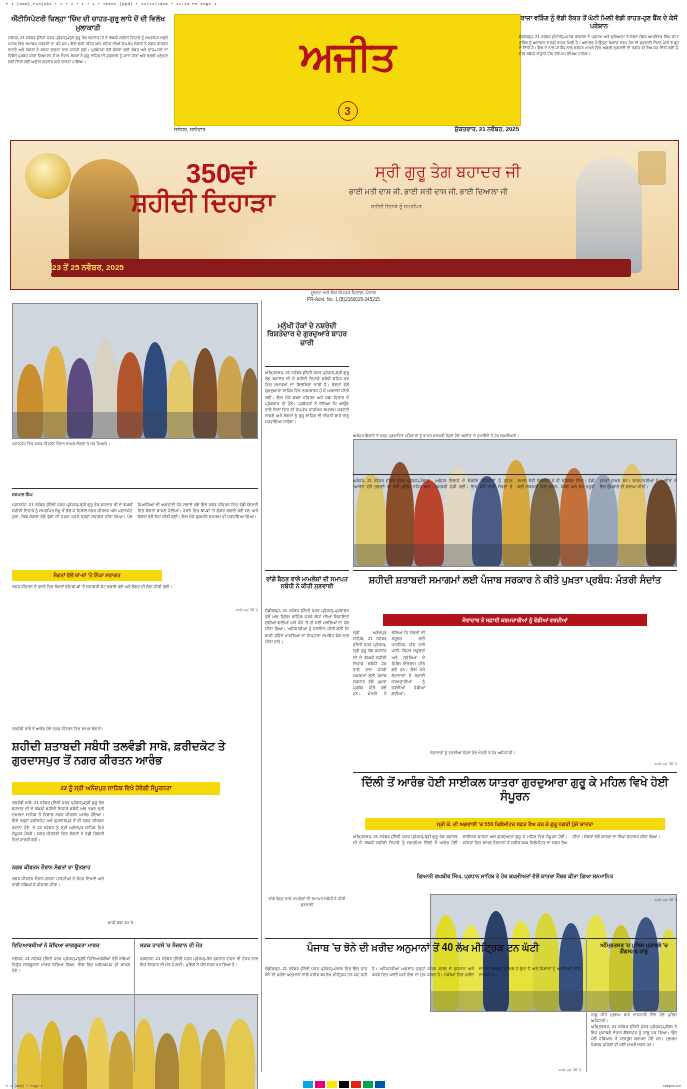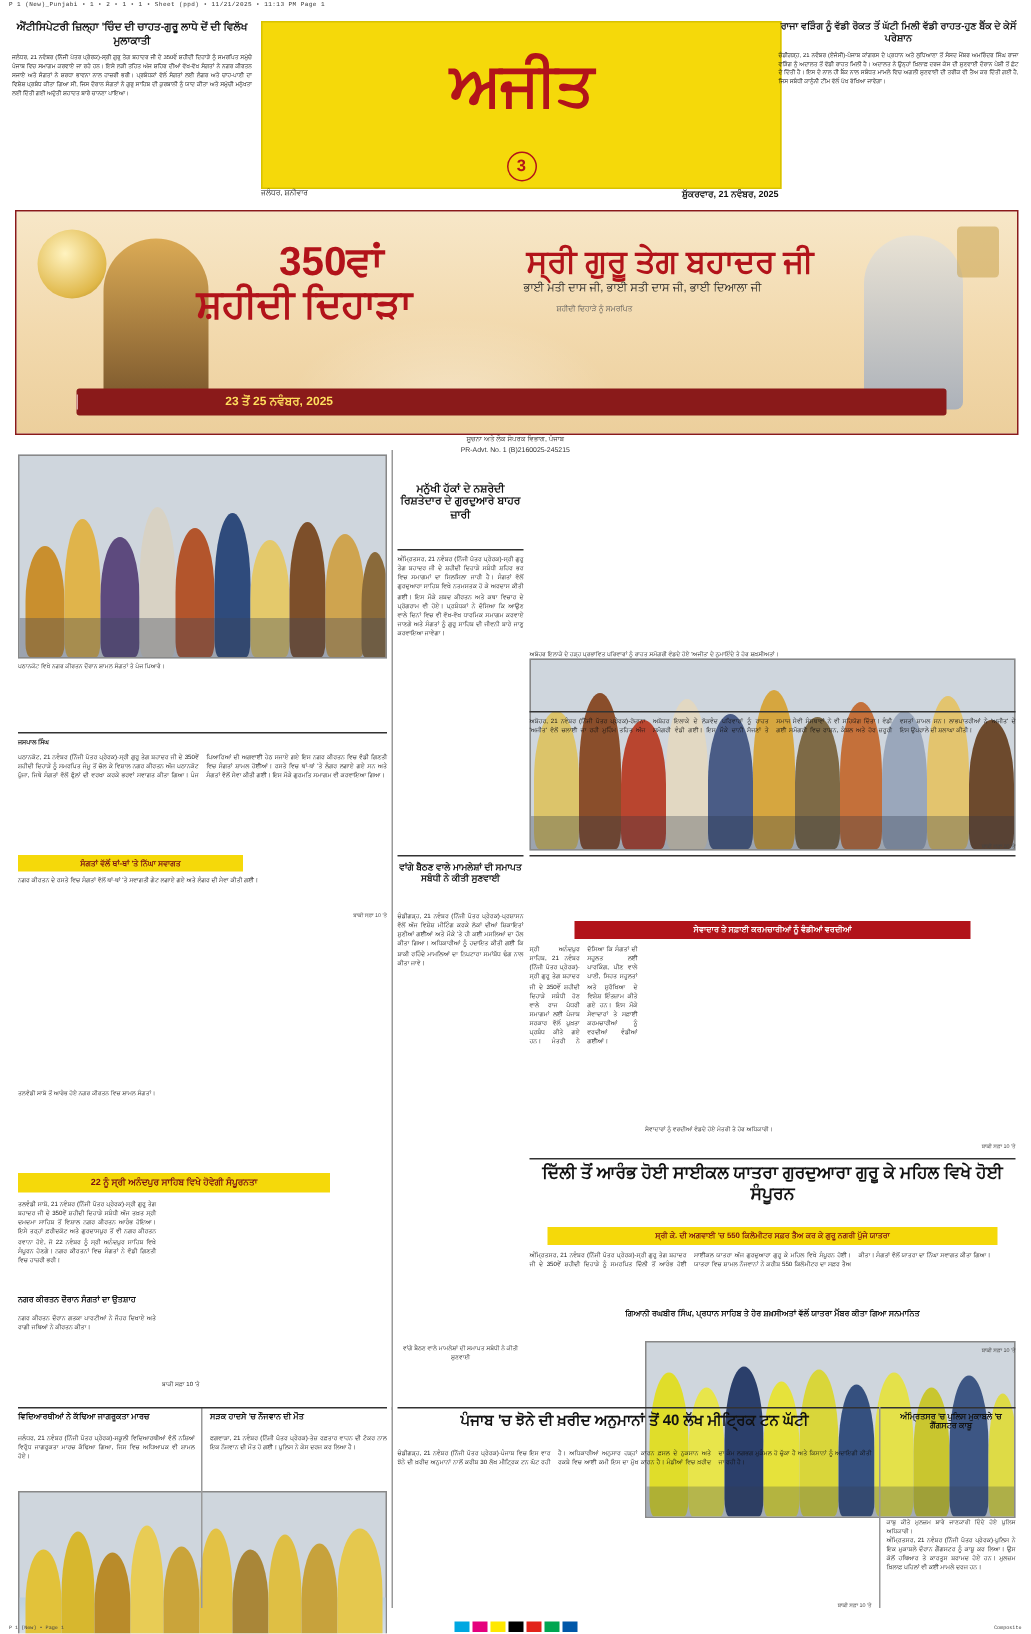--- a/index.html
+++ b/index.html
@@ -21,26 +21,26 @@
   .punjab{font-size:44px;font-weight:bold;color:#b2131a;letter-spacing:-1px;}
   .mh-center .pageno{position:absolute;left:50%;transform:translateX(-50%);bottom:4px;width:18px;height:18px;border:1.4px solid #b2131a;border-radius:50%;color:#b2131a;font-size:11px;font-weight:bold;display:flex;align-items:center;justify-content:center;background:#f5d90a;}
   .mh-meta{position:absolute;left:166px;top:112px;width:345px;display:flex;justify-content:space-between;font-size:5.2px;color:#111;}
   .mh-meta .city{font-size:5px;}
   .mh-meta .date{font-size:6px;font-weight:bold;}
 
   
   .banner{position:absolute;top:140px;left:10px;width:667px;height:148px;border:1.5px solid #8a1a1a;background:linear-gradient(180deg,#f7e7c8 0%,#f2d9ad 55%,#eccf9c 100%);overflow:hidden;}
   .banner .bigno{position:absolute;left:175px;top:18px;font-size:27px;font-weight:bold;color:#b2131a;}
   .banner .shaheedi{position:absolute;left:120px;top:46px;font-size:26px;font-weight:bold;color:#b2131a;letter-spacing:-.5px;}
-  .banner .guruline{position:absolute;left:340px;top:22px;font-size:21px;font-weight:bold;color:#b2131a;}
+  .banner .guruline{position:absolute;left:364px;top:22px;font-size:16px;font-weight:normal;color:#b2131a;}
   .banner .sub2{position:absolute;left:338px;top:46px;font-size:7.5px;color:#222;}
   .banner .sub3{position:absolute;left:360px;top:62px;font-size:5px;color:#555;}
   .banner .strip{position:absolute;left:40px;bottom:12px;width:580px;height:18px;background:#8a1a1a;border-radius:2px;color:#fff;display:flex;align-items:center;}
   .banner .strip .t1{flex:1;text-align:center;font-size:8px;font-weight:bold;}
-  .banner .strip .t2{width:170px;text-align:right;font-size:8px;font-weight:bold;color:#ffdf5e;border-left:1px solid #d9a6a6;}
+  .banner .strip .t2{width:170px;text-align:left;font-size:8px;font-weight:bold;color:#ffdf5e;border-left:1px solid #d9a6a6;}
   .banner .medal{position:absolute;left:14px;top:12px;width:46px;height:46px;border-radius:50%;background:radial-gradient(circle at 40% 35%,#fff3c0,#e0b84a 70%,#a8801c);}
   .banner .emblem{position:absolute;right:12px;top:10px;width:28px;height:34px;background:#c9a24a;opacity:.55;border-radius:3px;}
   .banner .figL{position:absolute;left:58px;top:18px;width:70px;height:112px;background:linear-gradient(180deg,#d9a64c,#6e4a22);border-radius:36px 36px 6px 6px;opacity:.92;}
   .banner .figR{position:absolute;right:36px;top:16px;width:66px;height:116px;background:linear-gradient(180deg,#e8e2d5,#a9b0bb);border-radius:32px 32px 5px 5px;opacity:.95;}
   .banner .dome{position:absolute;left:180px;top:70px;width:220px;height:58px;background:radial-gradient(ellipse at 50% 100%,rgba(255,255,255,.35),rgba(255,255,255,0) 70%);}
   .adline{position:absolute;top:290px;left:10px;width:667px;text-align:center;font-size:4.6px;color:#333;line-height:1.5;}
 
   
   .box{position:absolute;box-sizing:border-box;}
   .photo{background:#cfd6dd;overflow:hidden;position:relative;}
@@ -165,20 +165,21 @@
       <i style="left:292px;width:30px;height:86px;background:#6d4a2d;"></i>
       <i style="left:0;width:324px;height:22px;background:rgba(40,50,70,.3);border-radius:0;"></i>
     </div>
   </div>
   <div class="box cap" style="left:353px;top:433px;width:324px;">ਅਬੋਹਰ ਇਲਾਕੇ ਦੇ ਹੜ੍ਹ ਪ੍ਰਭਾਵਿਤ ਪਰਿਵਾਰਾਂ ਨੂੰ ਰਾਹਤ ਸਮੱਗਰੀ ਵੰਡਦੇ ਹੋਏ 'ਅਜੀਤ' ਦੇ ਨੁਮਾਇੰਦੇ ਤੇ ਹੋਰ ਸ਼ਖ਼ਸੀਅਤਾਂ।</div>
   <div class="hrule" style="left:353px;top:474px;width:324px;"></div>
   <div class="box txt cols4" style="left:353px;top:478px;width:324px;height:84px;">ਅਬੋਹਰ, 21 ਨਵੰਬਰ (ਨਿੱਜੀ ਪੱਤਰ ਪ੍ਰੇਰਕ)-ਰੋਜ਼ਾਨਾ 'ਅਜੀਤ' ਵੱਲੋਂ ਚਲਾਈ ਜਾ ਰਹੀ ਮੁਹਿੰਮ ਤਹਿਤ ਅੱਜ ਅਬੋਹਰ ਇਲਾਕੇ ਦੇ ਲੋੜਵੰਦ ਪਰਿਵਾਰਾਂ ਨੂੰ ਰਾਹਤ ਸਮੱਗਰੀ ਵੰਡੀ ਗਈ। ਇਸ ਮੌਕੇ ਦਾਨੀ ਸੱਜਣਾਂ ਤੇ ਸਮਾਜ ਸੇਵੀ ਸੰਸਥਾਵਾਂ ਨੇ ਵੀ ਸਹਿਯੋਗ ਦਿੱਤਾ। ਵੰਡੀ ਗਈ ਸਮੱਗਰੀ ਵਿਚ ਰਾਸ਼ਨ, ਕੰਬਲ ਅਤੇ ਹੋਰ ਜ਼ਰੂਰੀ ਵਸਤਾਂ ਸ਼ਾਮਲ ਸਨ। ਲਾਭਪਾਤਰੀਆਂ ਨੇ 'ਅਜੀਤ' ਦੇ ਇਸ ਉਪਰਾਲੇ ਦੀ ਸ਼ਲਾਘਾ ਕੀਤੀ।</div>
   <div class="box tailline" style="left:353px;top:562px;width:324px;">ਬਾਕੀ ਸਫ਼ਾ 10 'ਤੇ</div>
 
   <div class="hrule" style="left:353px;top:570px;width:324px;"></div>
+  <div class="box hl center" style="left:353px;top:574px;width:324px;font-size:9.6px;">ਸ਼ਹੀਦੀ ਸ਼ਤਾਬਦੀ ਸਮਾਗਮਾਂ ਲਈ ਪੰਜਾਬ ਸਰਕਾਰ ਨੇ ਕੀਤੇ ਪੁਖ਼ਤਾ ਪ੍ਰਬੰਧ: ਮੰਤਰੀ ਸੰਦਾਂਤ</div>
   <div class="box redbar" style="left:383px;top:614px;width:264px;height:12px;font-size:5.4px;">ਸੇਵਾਦਾਰ ਤੇ ਸਫ਼ਾਈ ਕਰਮਚਾਰੀਆਂ ਨੂੰ ਵੰਡੀਆਂ ਵਰਦੀਆਂ</div>
   <div class="box photo" style="left:430px;top:630px;width:247px;height:118px;border:.6px solid #888;">
     <div class="crowd">
       <i style="left:2px;width:26px;height:96px;background:#e0dd2a;"></i>
       <i style="left:28px;width:24px;height:86px;background:#e8e54b;"></i>
       <i style="left:52px;width:26px;height:100px;background:#2b3f6b;"></i>
       <i style="left:78px;width:24px;height:90px;background:#e6e23b;"></i>
       <i style="left:102px;width:26px;height:98px;background:#d9d63a;"></i>
       <i style="left:128px;width:24px;height:88px;background:#35507f;"></i>
       <i style="left:152px;width:26px;height:96px;background:#e4e14a;"></i>
@@ -201,20 +202,21 @@
       <i style="left:74px;width:22px;height:88px;background:#e8cc55;"></i>
       <i style="left:96px;width:24px;height:74px;background:#caa43a;"></i>
       <i style="left:120px;width:22px;height:86px;background:#e3c246;"></i>
       <i style="left:142px;width:24px;height:72px;background:#a98638;"></i>
       <i style="left:166px;width:22px;height:82px;background:#dfbf44;"></i>
       <i style="left:188px;width:24px;height:76px;background:#c7a23c;"></i>
       <i style="left:212px;width:30px;height:86px;background:#e5c84e;"></i>
     </div>
   </div>
   <div class="box cap" style="left:12px;top:726px;width:246px;">ਤਲਵੰਡੀ ਸਾਬੋ ਤੋਂ ਆਰੰਭ ਹੋਏ ਨਗਰ ਕੀਰਤਨ ਵਿਚ ਸ਼ਾਮਲ ਸੰਗਤਾਂ।</div>
+  <div class="box hl" style="left:12px;top:740px;width:246px;font-size:11.5px;">ਸ਼ਹੀਦੀ ਸ਼ਤਾਬਦੀ ਸਬੰਧੀ ਤਲਵੰਡੀ ਸਾਬੋ, ਫ਼ਰੀਦਕੋਟ ਤੇ ਗੁਰਦਾਸਪੁਰ ਤੋਂ ਨਗਰ ਕੀਰਤਨ ਆਰੰਭ</div>
   <div class="box yellowbar" style="left:12px;top:782px;width:208px;height:13px;font-size:6px;">22 ਨੂੰ ਸ੍ਰੀ ਅਨੰਦਪੁਰ ਸਾਹਿਬ ਵਿਖੇ ਹੋਵੇਗੀ ਸੰਪੂਰਨਤਾ</div>
   <div class="box txt" style="left:12px;top:800px;width:92px;height:62px;">ਤਲਵੰਡੀ ਸਾਬੋ, 21 ਨਵੰਬਰ (ਨਿੱਜੀ ਪੱਤਰ ਪ੍ਰੇਰਕ)-ਸ੍ਰੀ ਗੁਰੂ ਤੇਗ ਬਹਾਦਰ ਜੀ ਦੇ 350ਵੇਂ ਸ਼ਹੀਦੀ ਦਿਹਾੜੇ ਸਬੰਧੀ ਅੱਜ ਤਖ਼ਤ ਸ੍ਰੀ ਦਮਦਮਾ ਸਾਹਿਬ ਤੋਂ ਵਿਸ਼ਾਲ ਨਗਰ ਕੀਰਤਨ ਆਰੰਭ ਹੋਇਆ। ਇਸੇ ਤਰ੍ਹਾਂ ਫ਼ਰੀਦਕੋਟ ਅਤੇ ਗੁਰਦਾਸਪੁਰ ਤੋਂ ਵੀ ਨਗਰ ਕੀਰਤਨ ਰਵਾਨਾ ਹੋਏ, ਜੋ 22 ਨਵੰਬਰ ਨੂੰ ਸ੍ਰੀ ਅਨੰਦਪੁਰ ਸਾਹਿਬ ਵਿਖੇ ਸੰਪੂਰਨ ਹੋਣਗੇ। ਨਗਰ ਕੀਰਤਨਾਂ ਵਿਚ ਸੰਗਤਾਂ ਨੇ ਵੱਡੀ ਗਿਣਤੀ ਵਿਚ ਹਾਜ਼ਰੀ ਭਰੀ।</div>
   <div class="box hl" style="left:12px;top:864px;width:92px;font-size:5.4px;">ਨਗਰ ਕੀਰਤਨ ਦੌਰਾਨ ਸੰਗਤਾਂ ਦਾ ਉਤਸ਼ਾਹ</div>
   <div class="box txt" style="left:12px;top:876px;width:92px;height:60px;">ਨਗਰ ਕੀਰਤਨ ਦੌਰਾਨ ਗਤਕਾ ਪਾਰਟੀਆਂ ਨੇ ਜੌਹਰ ਦਿਖਾਏ ਅਤੇ ਰਾਗੀ ਜਥਿਆਂ ਨੇ ਕੀਰਤਨ ਕੀਤਾ।</div>
 
   <div class="box cap" style="left:108px;top:920px;width:150px;">ਬਾਕੀ ਸਫ਼ਾ 10 'ਤੇ</div>
 
   <div class="hrule" style="left:265px;top:570px;width:84px;"></div>
   <div class="box hl center" style="left:265px;top:576px;width:84px;font-size:6px;">ਵਾਂਗੇ ਬੈਠਣ ਵਾਲੇ ਮਾਮਲੇਸ਼ਾਂ ਦੀ ਸਮਾਪਤ ਸਬੰਧੀ ਨੇ ਕੀਤੀ ਸੁਣਵਾਈ</div>
   <div class="box txt" style="left:265px;top:608px;width:84px;height:120px;">ਚੰਡੀਗੜ੍ਹ, 21 ਨਵੰਬਰ (ਨਿੱਜੀ ਪੱਤਰ ਪ੍ਰੇਰਕ)-ਪ੍ਰਸ਼ਾਸਨ ਵੱਲੋਂ ਅੱਜ ਵਿਸ਼ੇਸ਼ ਮੀਟਿੰਗ ਕਰਕੇ ਲੋਕਾਂ ਦੀਆਂ ਸ਼ਿਕਾਇਤਾਂ ਸੁਣੀਆਂ ਗਈਆਂ ਅਤੇ ਮੌਕੇ 'ਤੇ ਹੀ ਕਈ ਮਸਲਿਆਂ ਦਾ ਹੱਲ ਕੀਤਾ ਗਿਆ। ਅਧਿਕਾਰੀਆਂ ਨੂੰ ਹਦਾਇਤ ਕੀਤੀ ਗਈ ਕਿ ਬਾਕੀ ਰਹਿੰਦੇ ਮਾਮਲਿਆਂ ਦਾ ਨਿਪਟਾਰਾ ਸਮਾਂਬੱਧ ਢੰਗ ਨਾਲ ਕੀਤਾ ਜਾਵੇ।</div>

